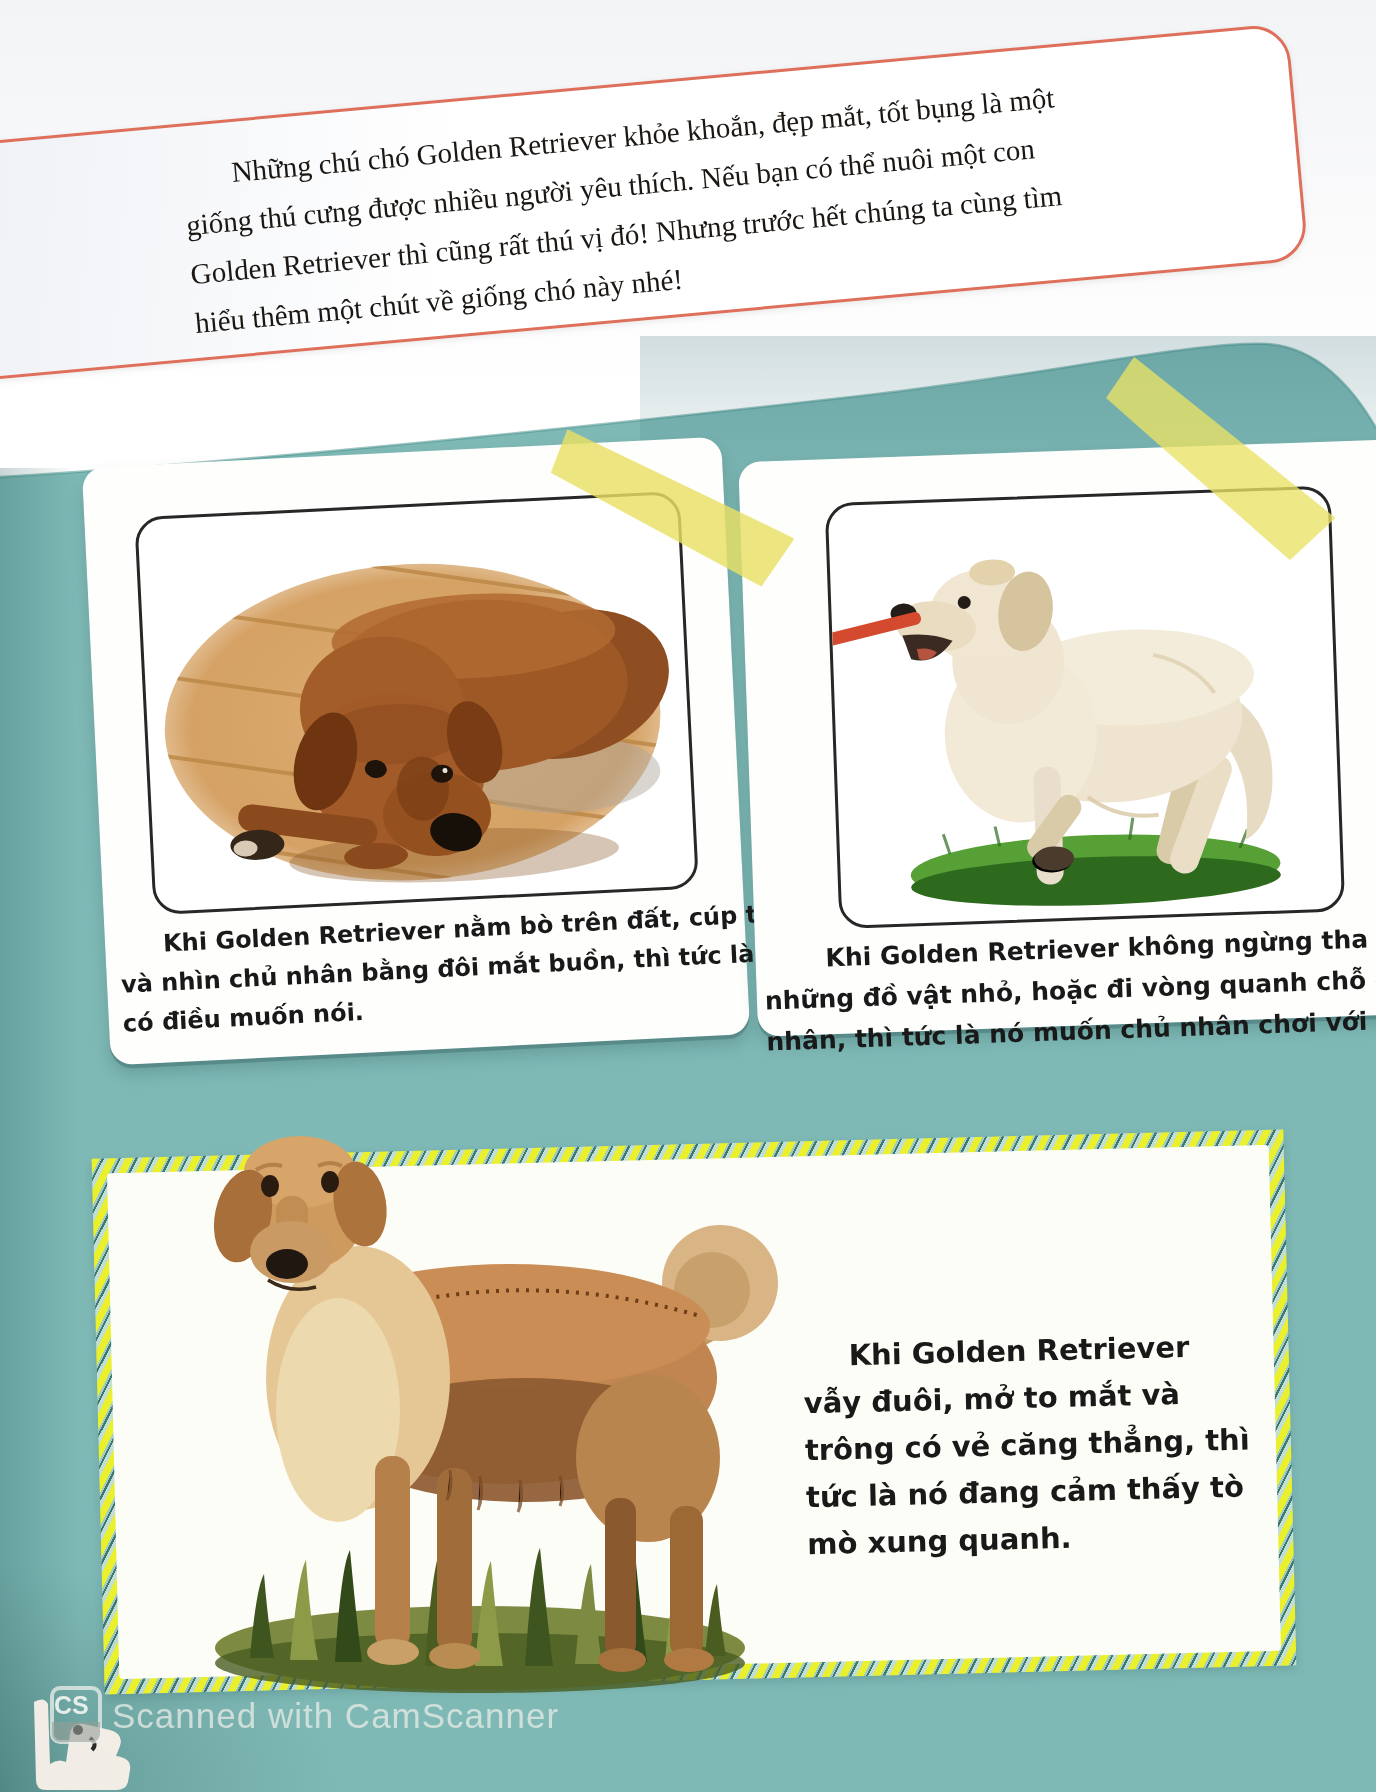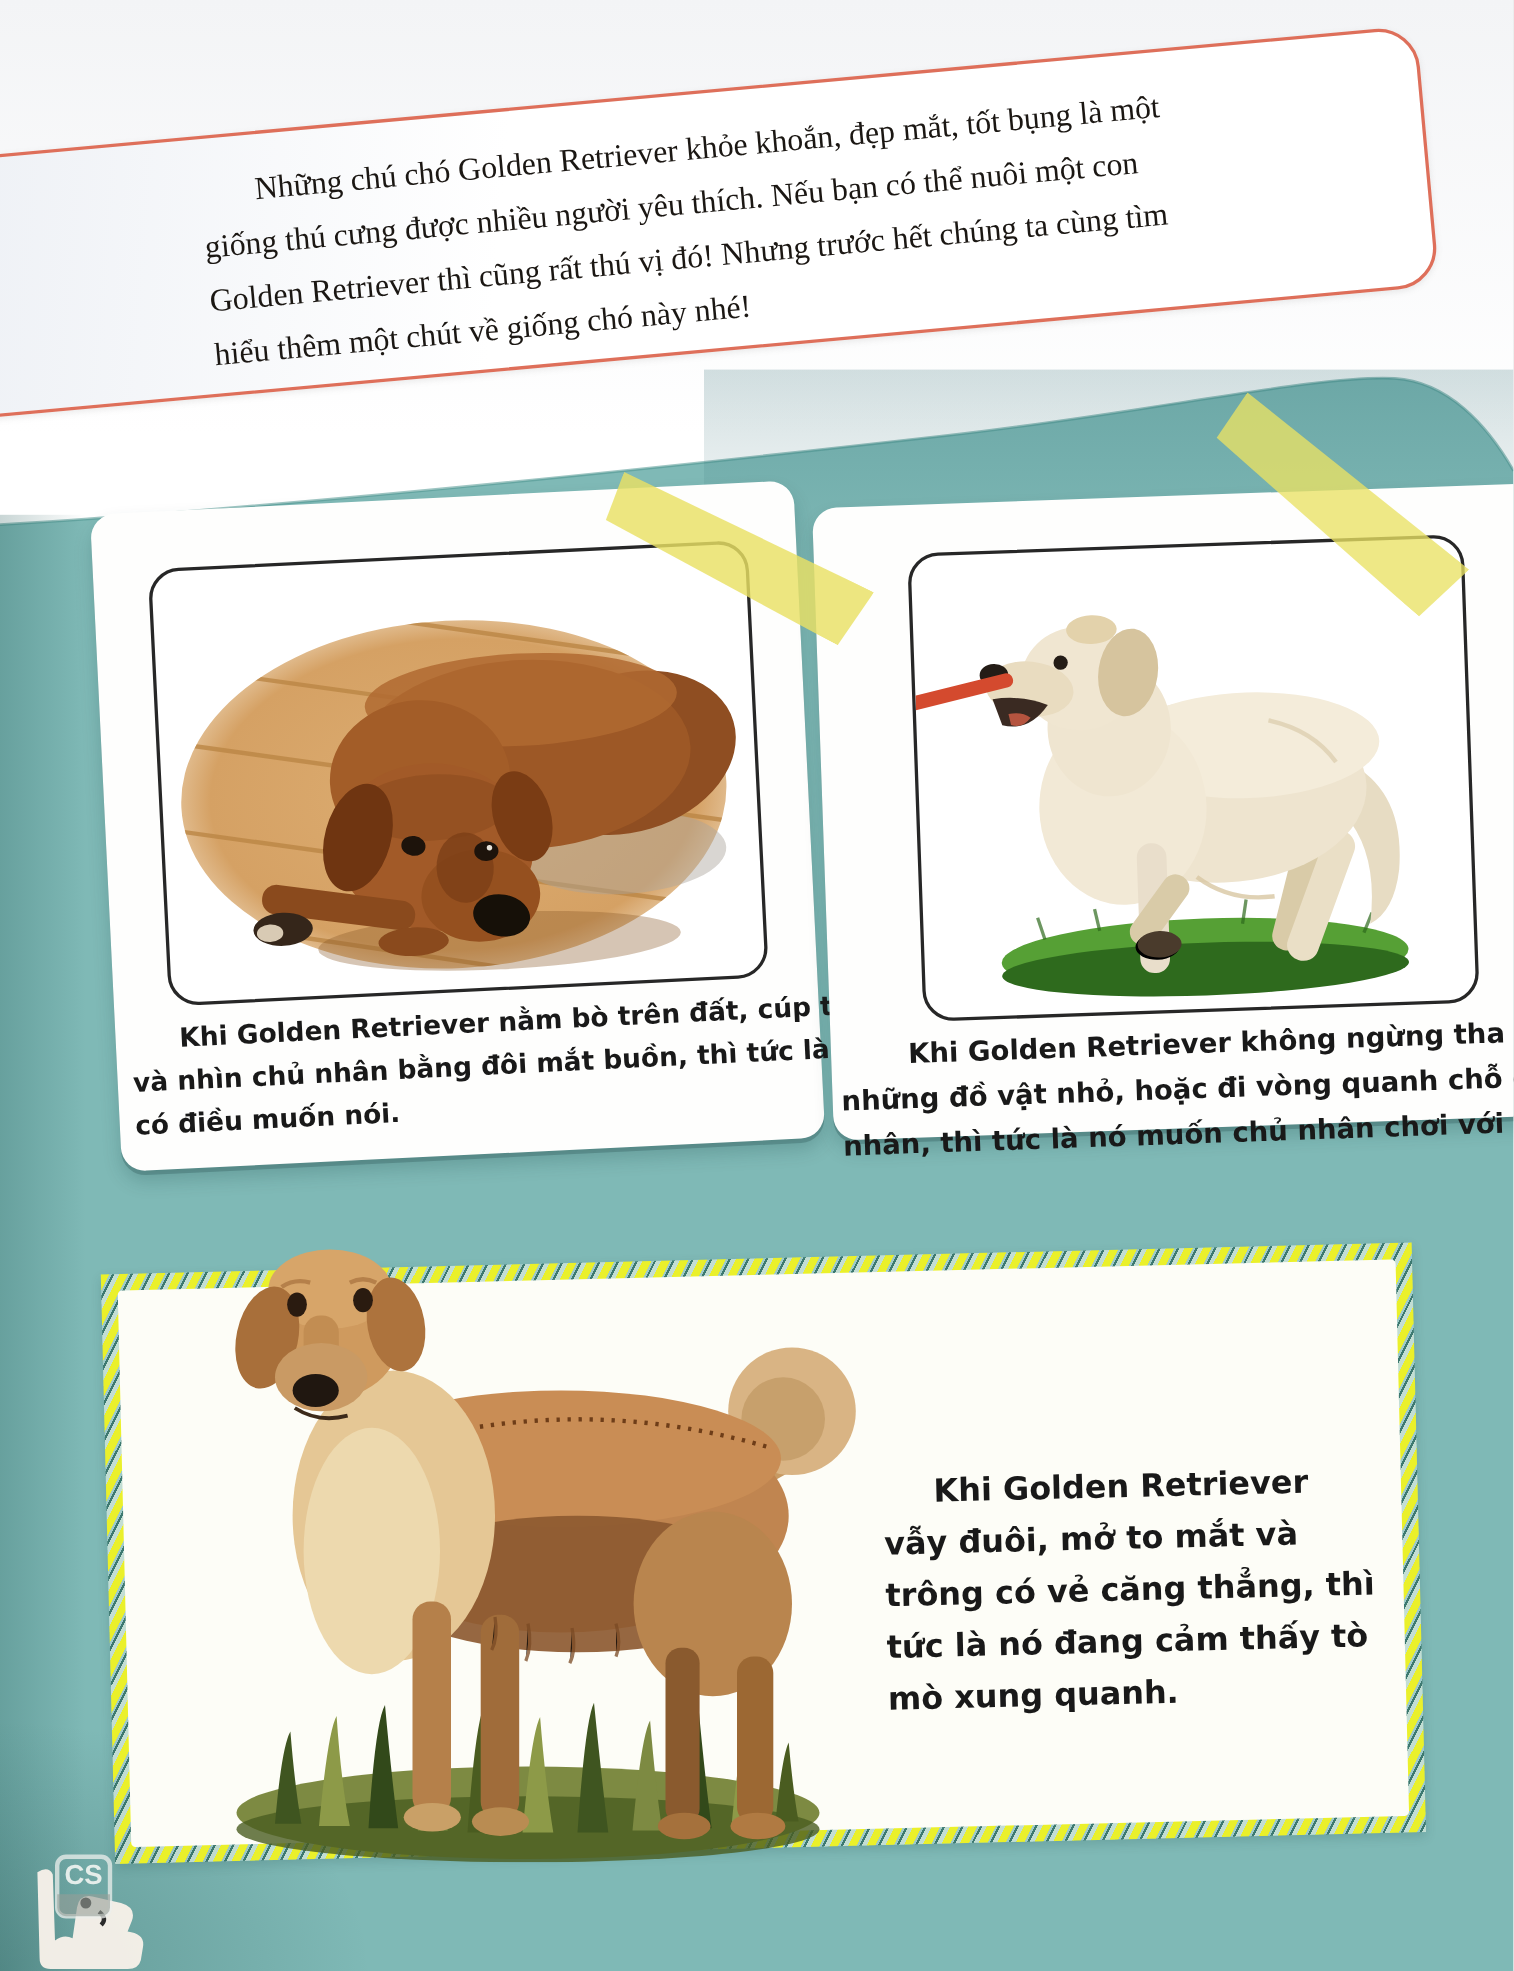--- a/index.html
+++ b/index.html
@@ -63,21 +63,21 @@
   .bottom-inner{position:absolute;left:15px;top:15px;right:15px;bottom:15px;
     background:#fdfdf7;border-radius:4px;}
   .cap-bottom{left:706px;top:192px;width:460px;font-size:29px;line-height:47px;}
   .cap-bottom .cline:first-child{text-indent:46px;}
   
   .big-dog{position:absolute;left:150px;top:1078px;z-index:6;}
   
   .watermark{position:absolute;z-index:10;}
   .cs-logo{left:50px;top:1686px;width:52px;height:58px;border:4px solid rgba(236,239,236,.75);
     border-radius:10px;box-sizing:border-box;position:absolute;}
-  .cs-logo .cs-txt{position:absolute;left:0;right:0;top:1px;text-align:center;
+  .cs-logo .cs-txt{position:absolute;left:0;right:0;top:1px;text-align:left;
     font-family:"Liberation Sans",sans-serif;font-weight:700;font-size:25px;
     color:rgba(242,245,242,.9);}
   .cs-logo .cs-band{position:absolute;left:-2px;right:-2px;bottom:-2px;height:20px;
     background:rgba(150,158,152,.6);border-radius:0 0 8px 8px;}
   .wm-text{position:absolute;left:112px;top:1696px;
     font-family:"Liberation Sans",sans-serif;font-size:35px;letter-spacing:1px;
     color:rgba(228,233,228,.8);}
   .page-marker{position:absolute;left:16px;top:1692px;z-index:9;}
 </style>
 </head>
@@ -292,14 +292,15 @@
              q 14,4 10,16 l -4,10 q 16,2 14,14 l -2,12 q -2,8 -12,8 l -70,0
              q -10,0 -10,-10 z" fill="#f9f1ea" opacity=".95"></path>
     <circle cx="62" cy="38" r="5" fill="#2a2a2a"></circle>
     <path d="M 74,46 q 8,6 2,12" stroke="#2a2a2a" stroke-width="4" fill="none"></path>
   </svg>
 
   <div class="watermark cs-logo">
     <div class="cs-txt">CS</div>
     <div class="cs-band"></div>
   </div>
+  <div class="watermark wm-text">Scanned with CamScanner</div>
 
 </div>
 
 </body></html>

